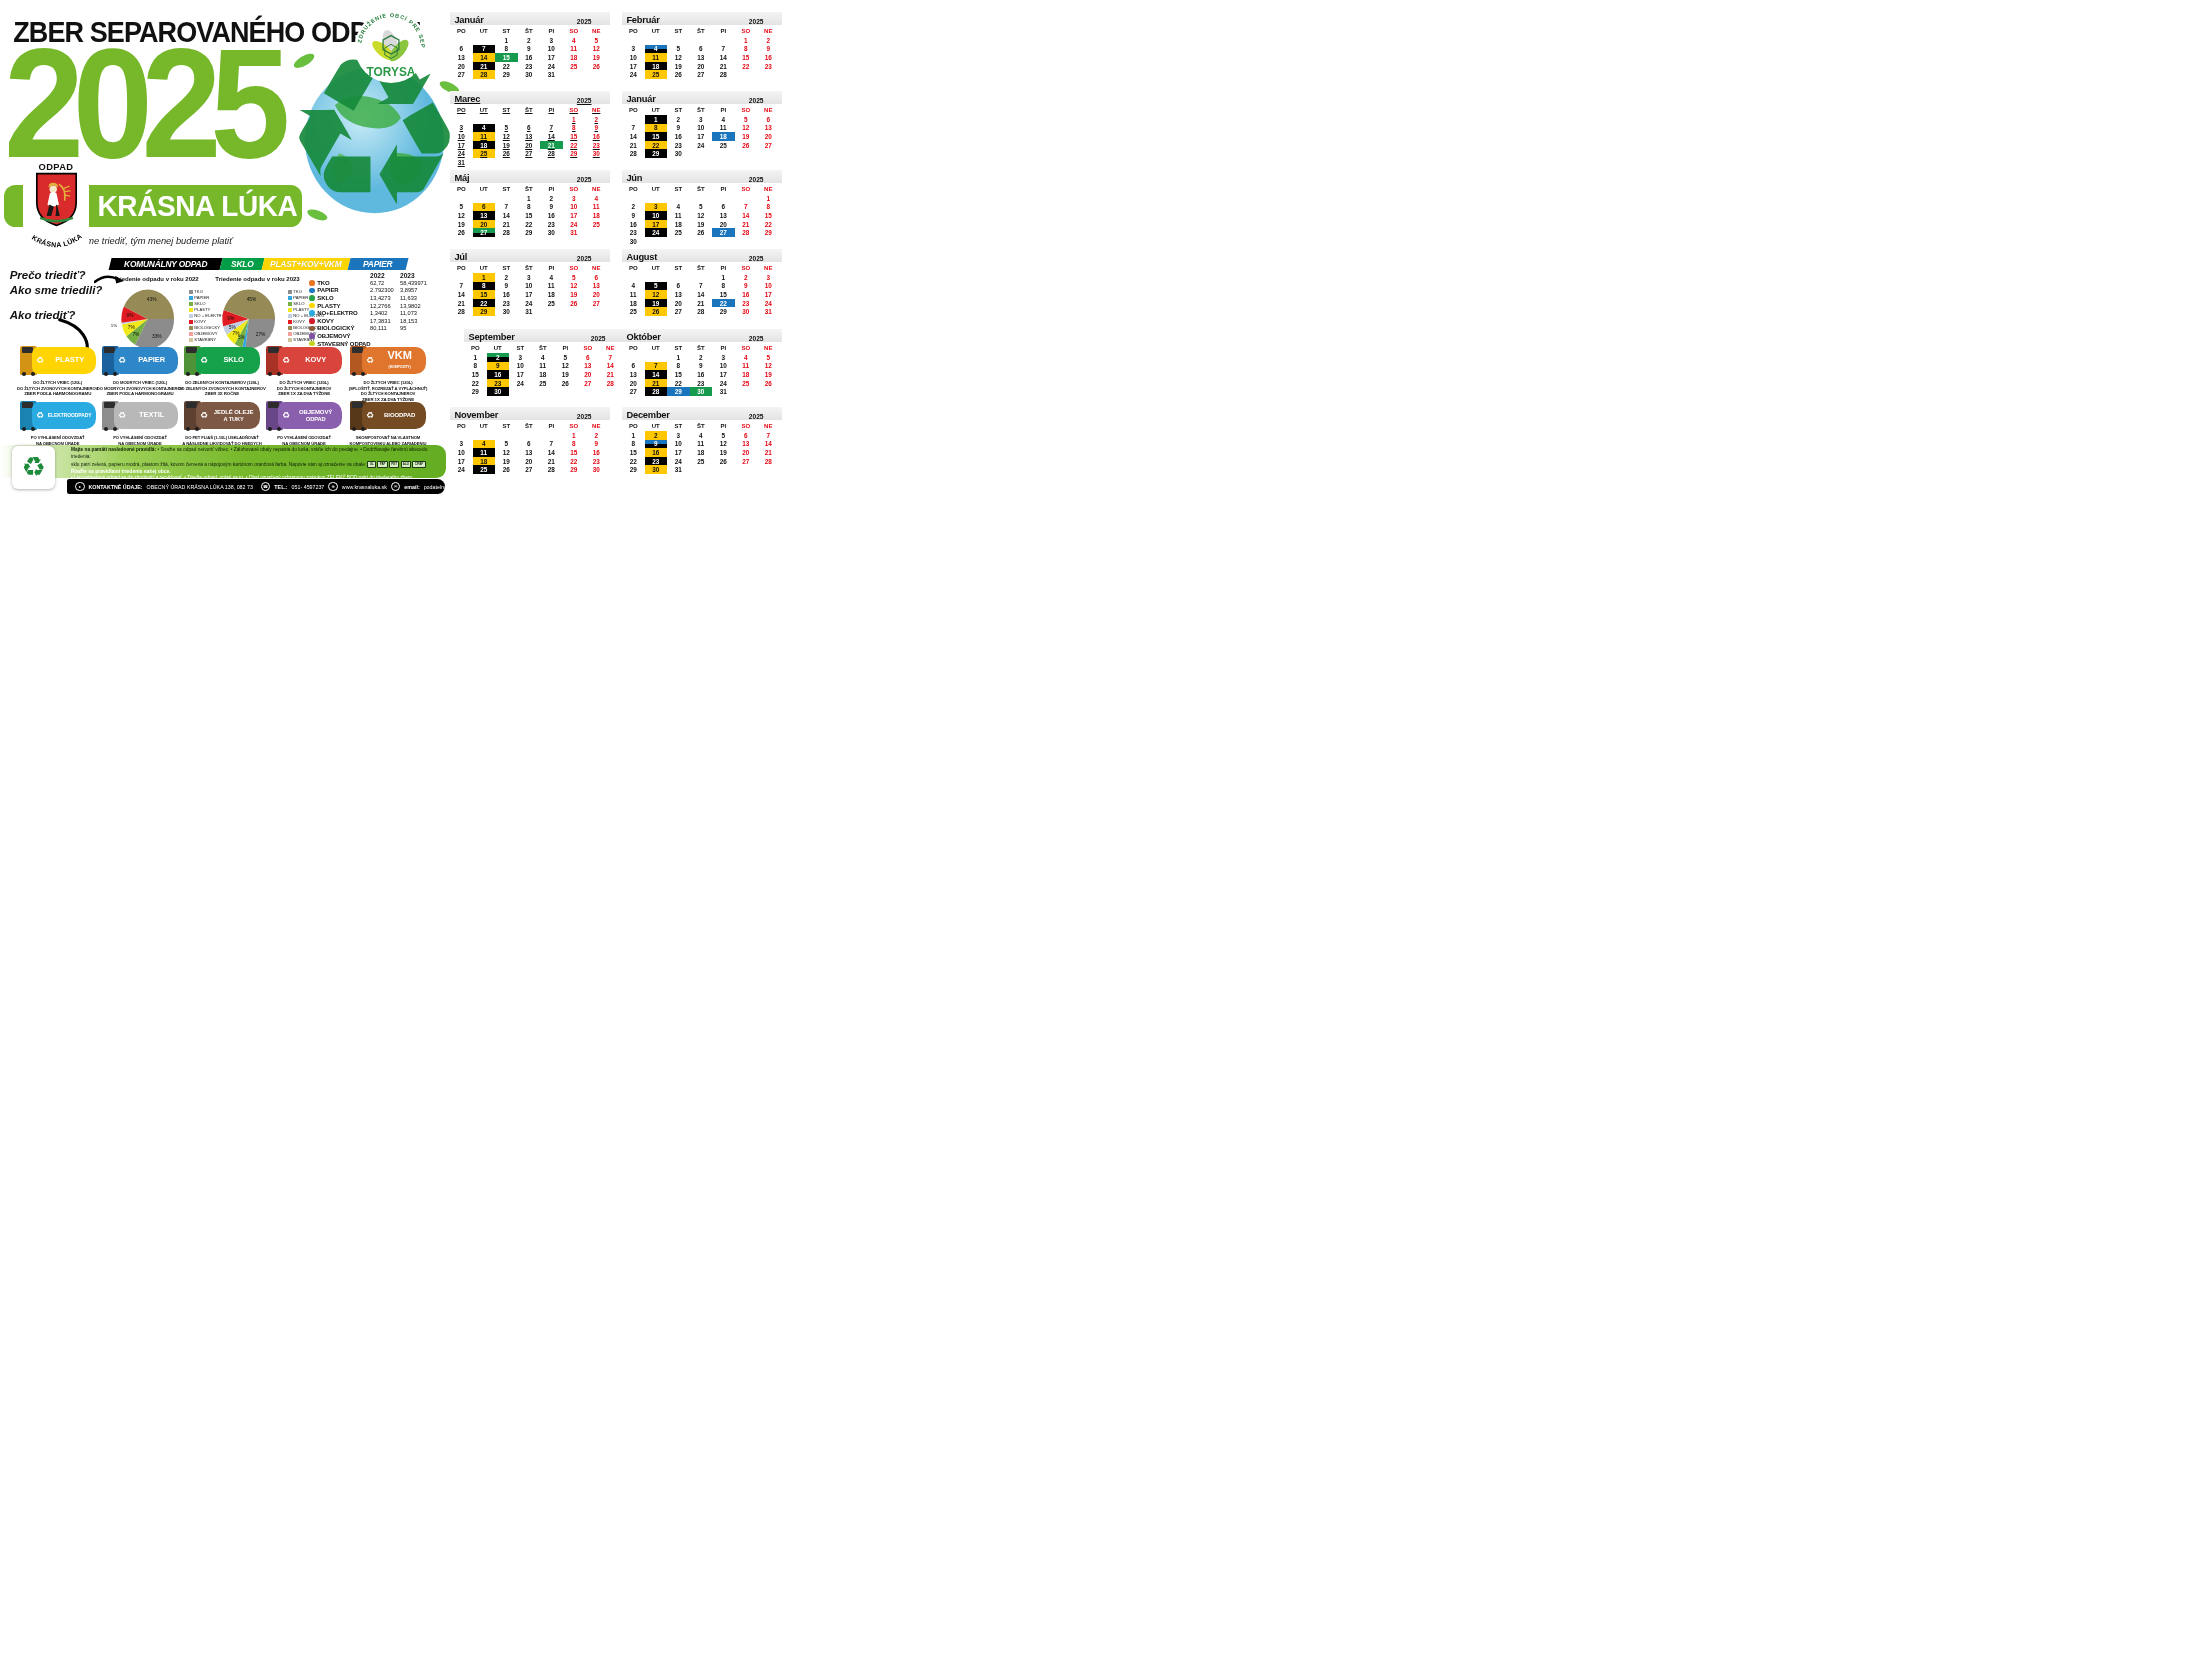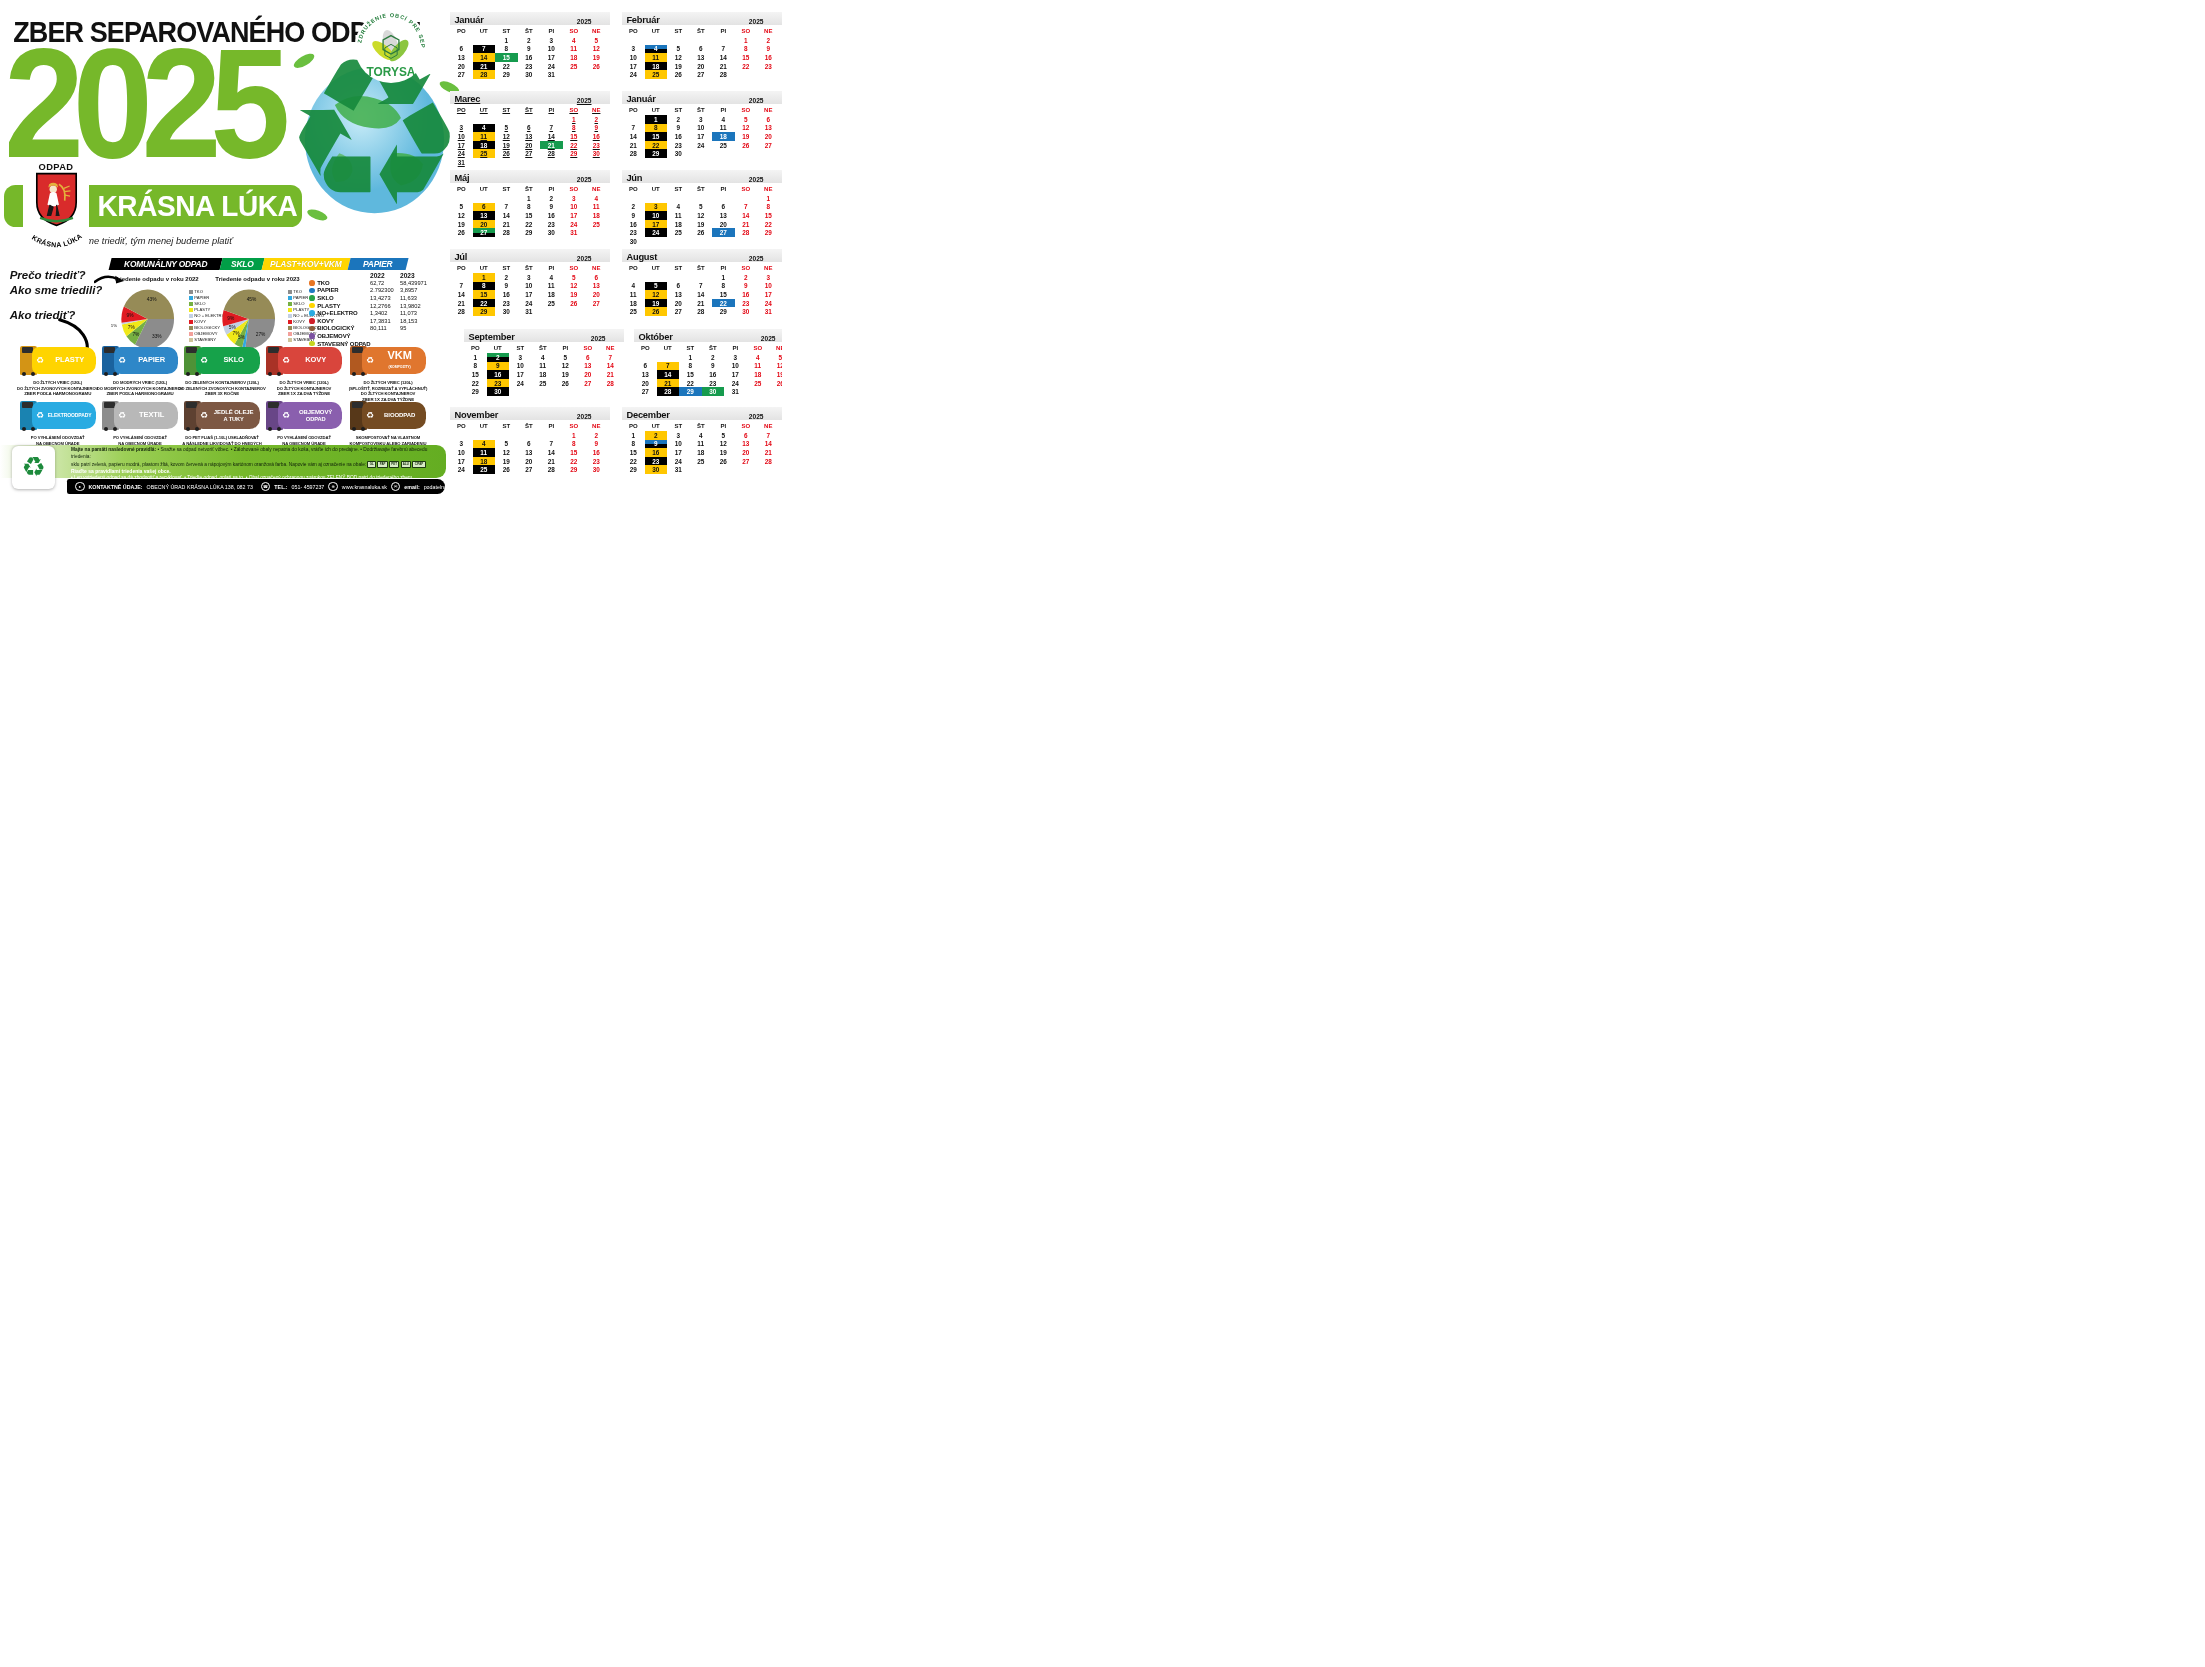--- a/index.html
+++ b/index.html
@@ -838,21 +838,21 @@
         <div class="dcell" style="background: rgb(255, 199, 0); color: rgb(17, 17, 17);">23</div>
         <div class="dcell">24</div>
         <div class="dcell">25</div>
         <div class="dcell">26</div>
         <div class="dcell we">27</div>
         <div class="dcell we">28</div>
         <div class="dcell">29</div>
         <div class="dcell" style="background: rgb(0, 0, 0); color: rgb(255, 255, 255);">30</div>
       </div>
     </div>
-    <div class="month" style="left: 172px; top: 317px; margin-left: 12px;">
+    <div class="month" style="left: 172px; top: 317px;">
       <div class="mhead">
         <div class="mname">Október</div>
         <div class="myear">2025</div>
       </div>
       <div class="dowrow">
         <div class="dow">PO</div>
         <div class="dow">UT</div>
         <div class="dow">ST</div>
         <div class="dow">ŠT</div>
         <div class="dow">PI</div>

